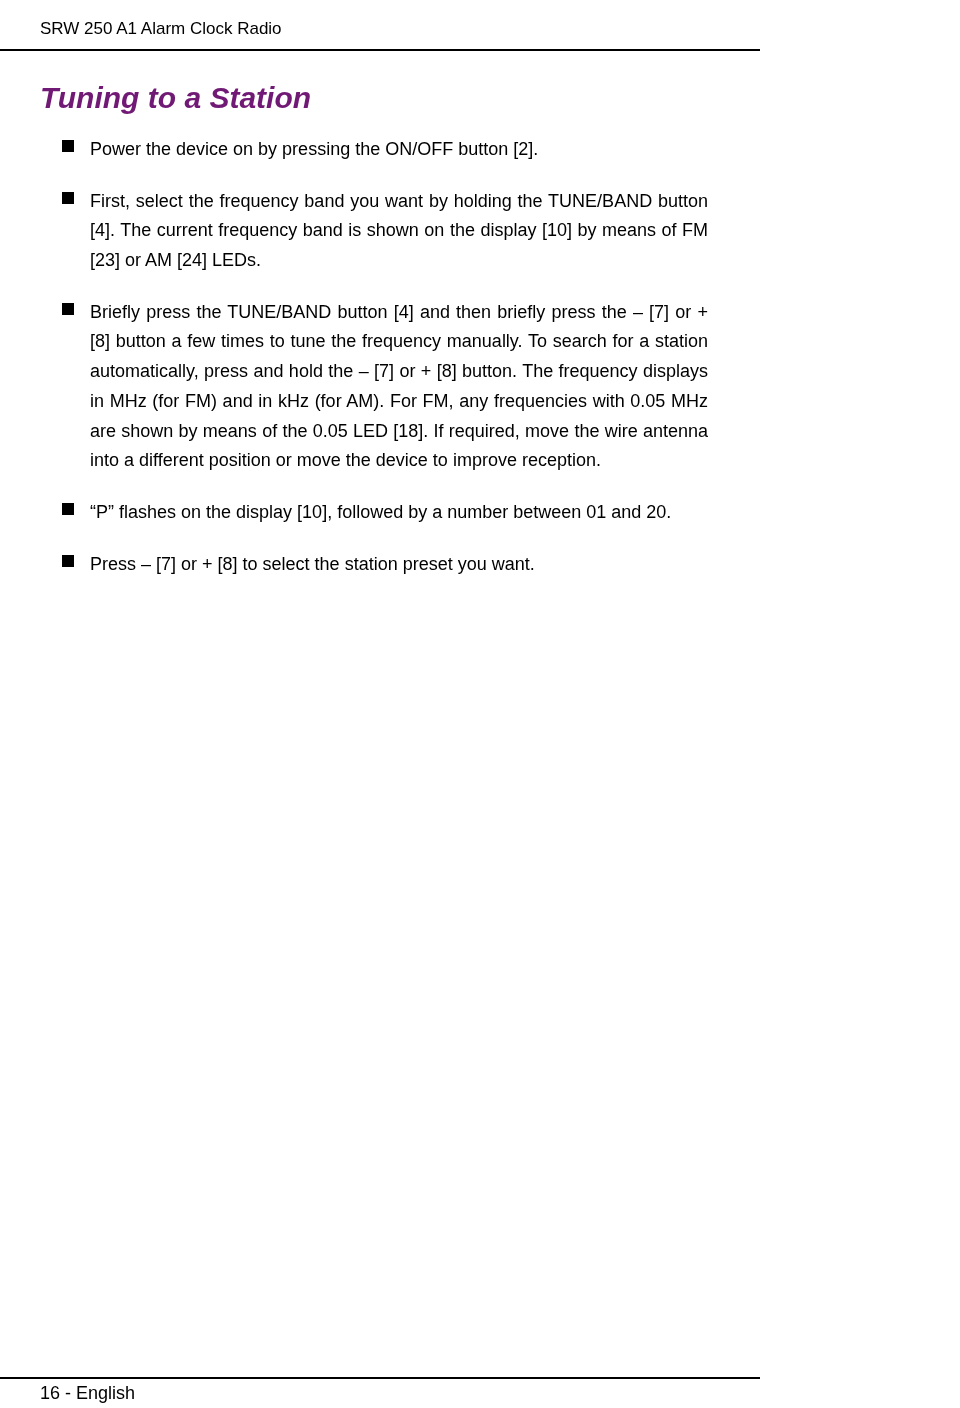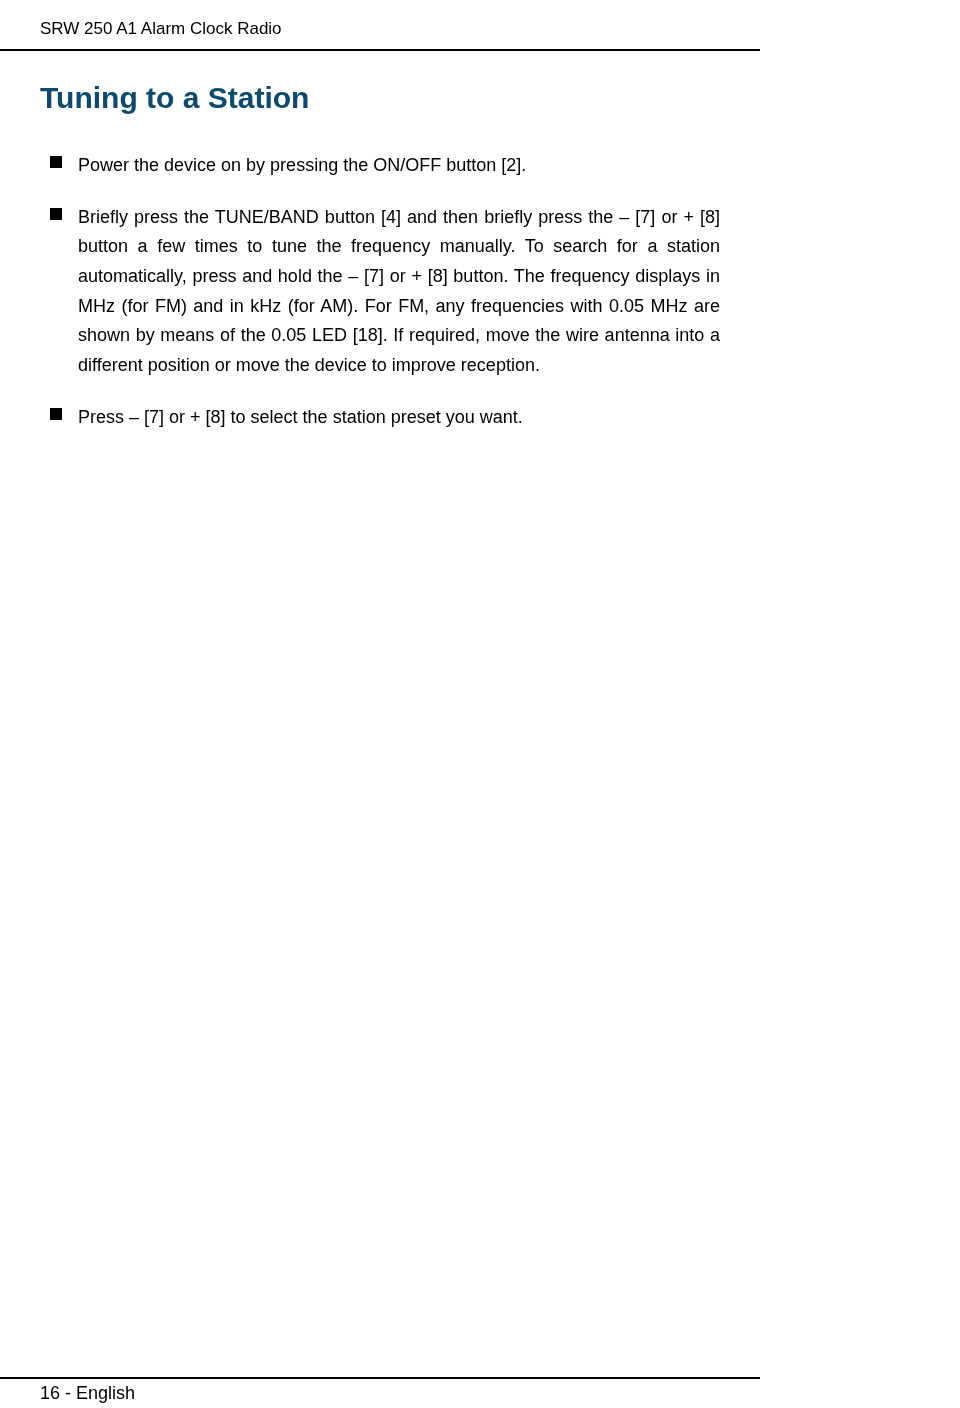--- a/index.html
+++ b/index.html
@@ -36,28 +36,29 @@
       color: #000000;
     }
 
     .main-content {
       padding: 30px 40px 60px 40px;
     }
 
     .section-title {
       font-size: 30px;
       font-weight: bold;
-      margin-bottom: 36px;
-      color: #0c4a6e;
+      margin-bottom: 20px;
+      color: #701a75;
+      font-style: italic;
     }
 
     .bullet-list {
       list-style: none;
       padding: 0;
-      margin: 0;
+      margin: 12px;
     }
 
     .bullet-list li {
       display: flex;
       align-items: flex-start;
       margin-bottom: 22px;
       line-height: 1.6;
     }
 
     .bullet-square {
@@ -103,21 +104,29 @@
   <div class="main-content">
     <h1 class="section-title">Tuning to a Station</h1>
 
     <ul class="bullet-list">
     <li>
           <div class="bullet-square"></div>
           <span class="bullet-text">Power the device on by pressing the ON/OFF button [2].</span>
         </li>
         <li>
           <div class="bullet-square"></div>
+          <span class="bullet-text">First,  select  the  frequency  band  you  want  by  holding  the TUNE/BAND button [4]. The current frequency band is shown on the display [10] by means of FM [23] or AM [24] LEDs.</span>
+        </li>
+        <li>
+          <div class="bullet-square"></div>
           <span class="bullet-text">Briefly press the TUNE/BAND button [4] and then briefly press the – [7] or + [8] button a few times to tune the frequency manually. To search for a station automatically, press and hold the – [7] or + [8] button. The frequency displays in MHz (for FM) and in kHz (for AM). For FM, any frequencies with 0.05 MHz are shown by means of the 0.05 LED [18]. If required, move the wire antenna into a different position or move the device to improve reception.</span>
+        </li>
+        <li>
+          <div class="bullet-square"></div>
+          <span class="bullet-text">“P” flashes on the display [10], followed by a number between 01 and 20.</span>
         </li>
         <li>
           <div class="bullet-square"></div>
           <span class="bullet-text">Press – [7] or + [8] to select the station preset you want.</span>
         </li>
       </ul>
   </div>
 
   <div class="footer-bar">
     <span class="footer-text">16  -  English</span>

